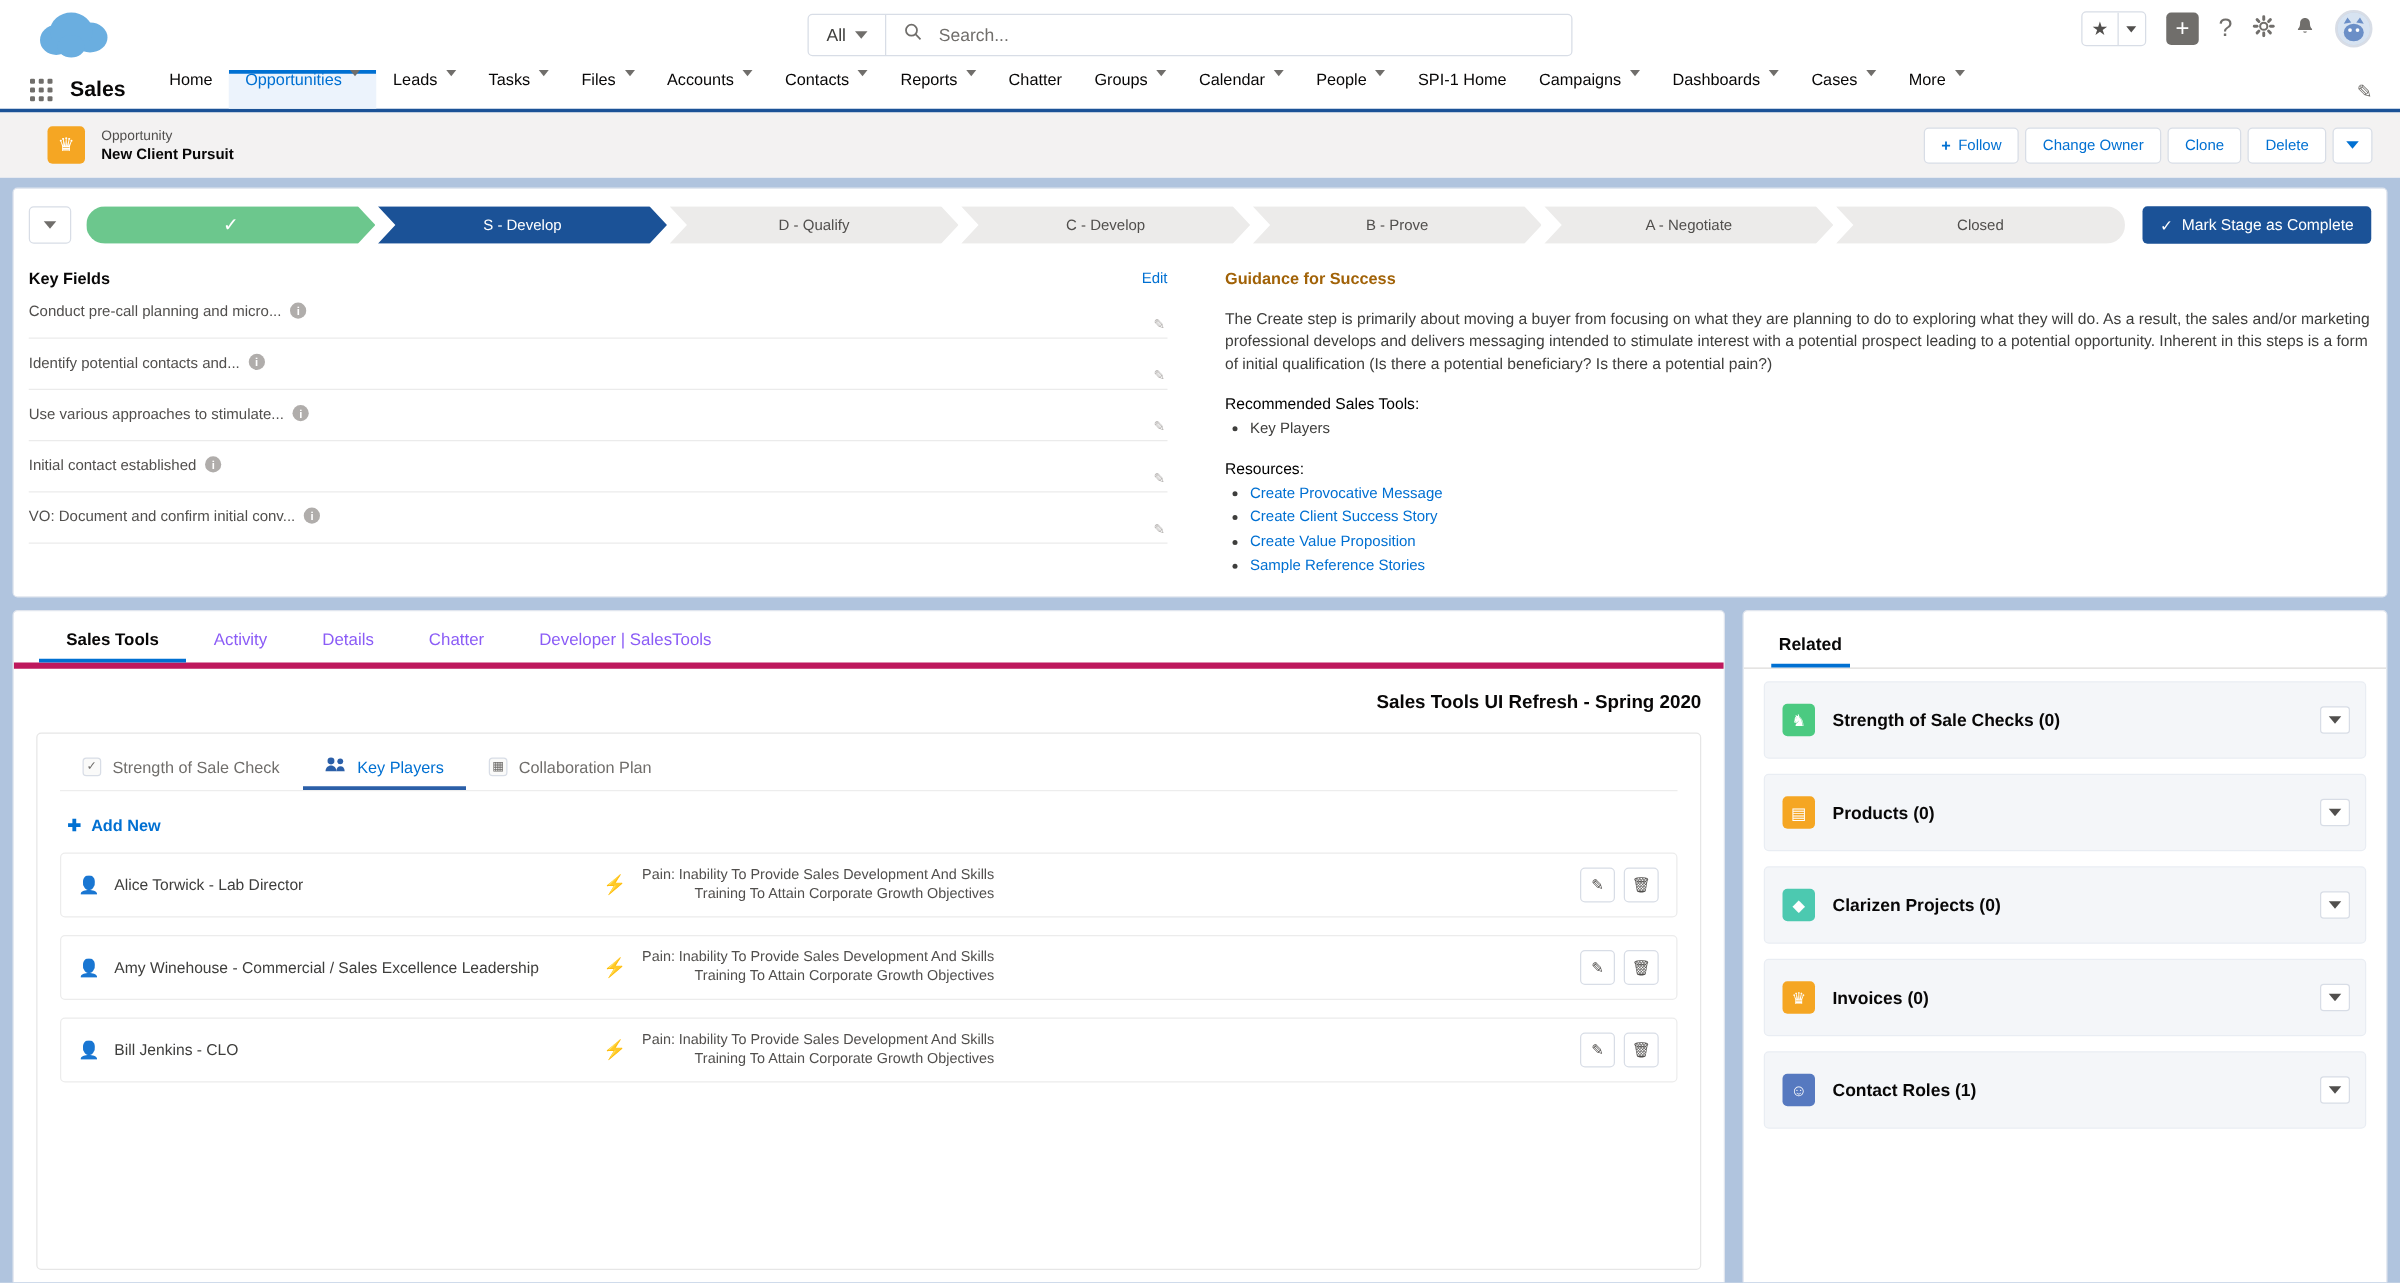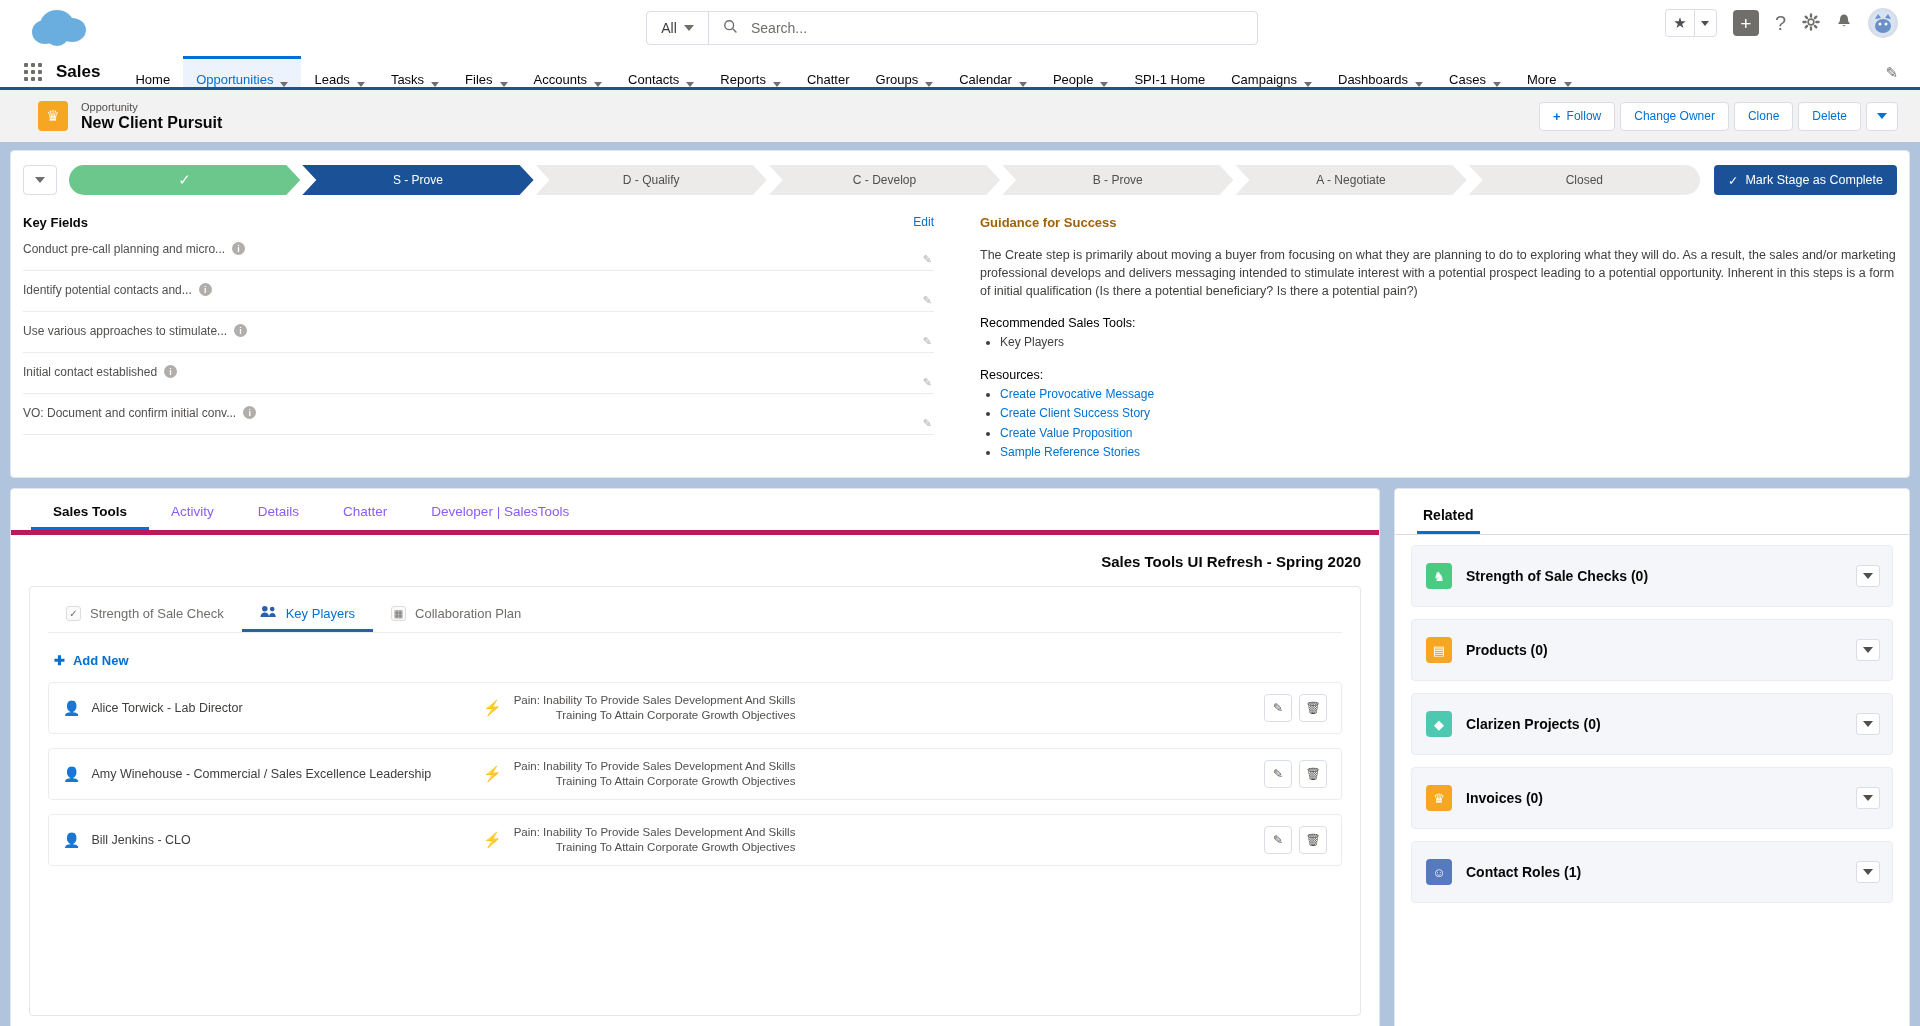--- a/index.html
+++ b/index.html
@@ -34,32 +34,32 @@
   .hicon{ color:#706e6b; font-size:20px; line-height:1; cursor:pointer;}
   .avatar{ width:30px;height:30px;border-radius:50%;background:#c9d8ea;border:2px solid #d8dde6;display:flex;align-items:center;justify-content:center;overflow:hidden;}
 
   
   .navbar{ height:34px; background:#fff; display:flex; align-items:stretch; padding-left:18px; position:relative;
       border-bottom:3px solid #1b5297; }
   .waffle{ width:30px; display:grid; grid-template-columns:repeat(3,4px); grid-template-rows:repeat(3,4px);
       gap:3px; align-content:center; justify-content:center; margin-right:8px;}
   .waffle i{ width:4px;height:4px;background:#706e6b;border-radius:1px;display:block;}
   .appname{ font-size:17px; font-weight:bold; color:#080707; display:flex; align-items:center; padding-right:22px;}
-  .navitem{ display:flex; align-items:flex-end; gap:7px; padding:0 13px; font-size:13px; color:#080707; white-space:nowrap;}
+  .navitem{ display:flex; align-items:flex-start; gap:7px; padding:0 13px; font-size:13px; color:#080707; white-space:nowrap;}
   .navitem.active{ background:#ecf3fc; box-shadow: inset 0 3px 0 0 #0070d2; color:#0070d2;}
   .navitem .caret{ border-top-color:#706e6b; border-left-width:4px;border-right-width:4px;border-top-width:5px;}
   .pencil-nav{ position:absolute; right:22px; top:8px; color:#706e6b; font-size:15px;}
 
   
   .rec-header{ height:52px; background:#f3f2f2; display:flex; align-items:center; padding:0 22px; position:relative;}
   .rec-ico{ width:30px;height:30px;background:#f5a623;border-radius:4px;display:flex;align-items:center;justify-content:center;
       color:#fff; font-size:15px; margin-left:16px;}
   .rec-titles{ margin-left:13px; }
   .rec-type{ font-size:11px; color:#514f4d; }
-  .rec-name{ font-size:16px; font-weight:bold; color:#080707; margin-top:1px;}
+  .rec-name{ font-size:12px; font-weight:bold; color:#080707; margin-top:1px;}
   .rec-actions{ position:absolute; right:22px; display:flex; gap:5px;}
   .btn{ height:29px; background:#fff; border:1px solid #d8dde6; border-radius:4px; font-size:12px; color:#0070d2;
       display:flex; align-items:center; justify-content:center; padding:0 13px; white-space:nowrap;}
   .btn .plus{ font-weight:bold; margin-right:6px; font-size:13px;}
   .btn-caret{ width:32px; padding:0; }
   .btn-caret .caret{ border-top-color:#0070d2;}
 
   
   .body-area{ flex:1; background:#b0c4de; padding:8px 10px 0 10px; overflow:hidden;}
   .card{ background:#fff; border:1px solid #e0e5ee; border-radius:4px; }
@@ -317,21 +317,21 @@
 
     <div class="card path-card">
       <div class="path-row">
         <div class="chev-toggle">
             <span class="caret"></span>
           </div>
         <div class="stages">
           <div class="stage done">
               <span>✓</span>
             </div>
-          <div class="stage current">S - Prove</div>
+          <div class="stage current">S - Develop</div>
           <div class="stage">D - Qualify</div>
           <div class="stage">C - Develop</div>
           <div class="stage">B - Prove</div>
           <div class="stage">A - Negotiate</div>
           <div class="stage">Closed</div>
         </div>
         <div class="mark-btn">
           <span>✓</span>
           <span>Mark Stage as Complete</span>
         </div>

